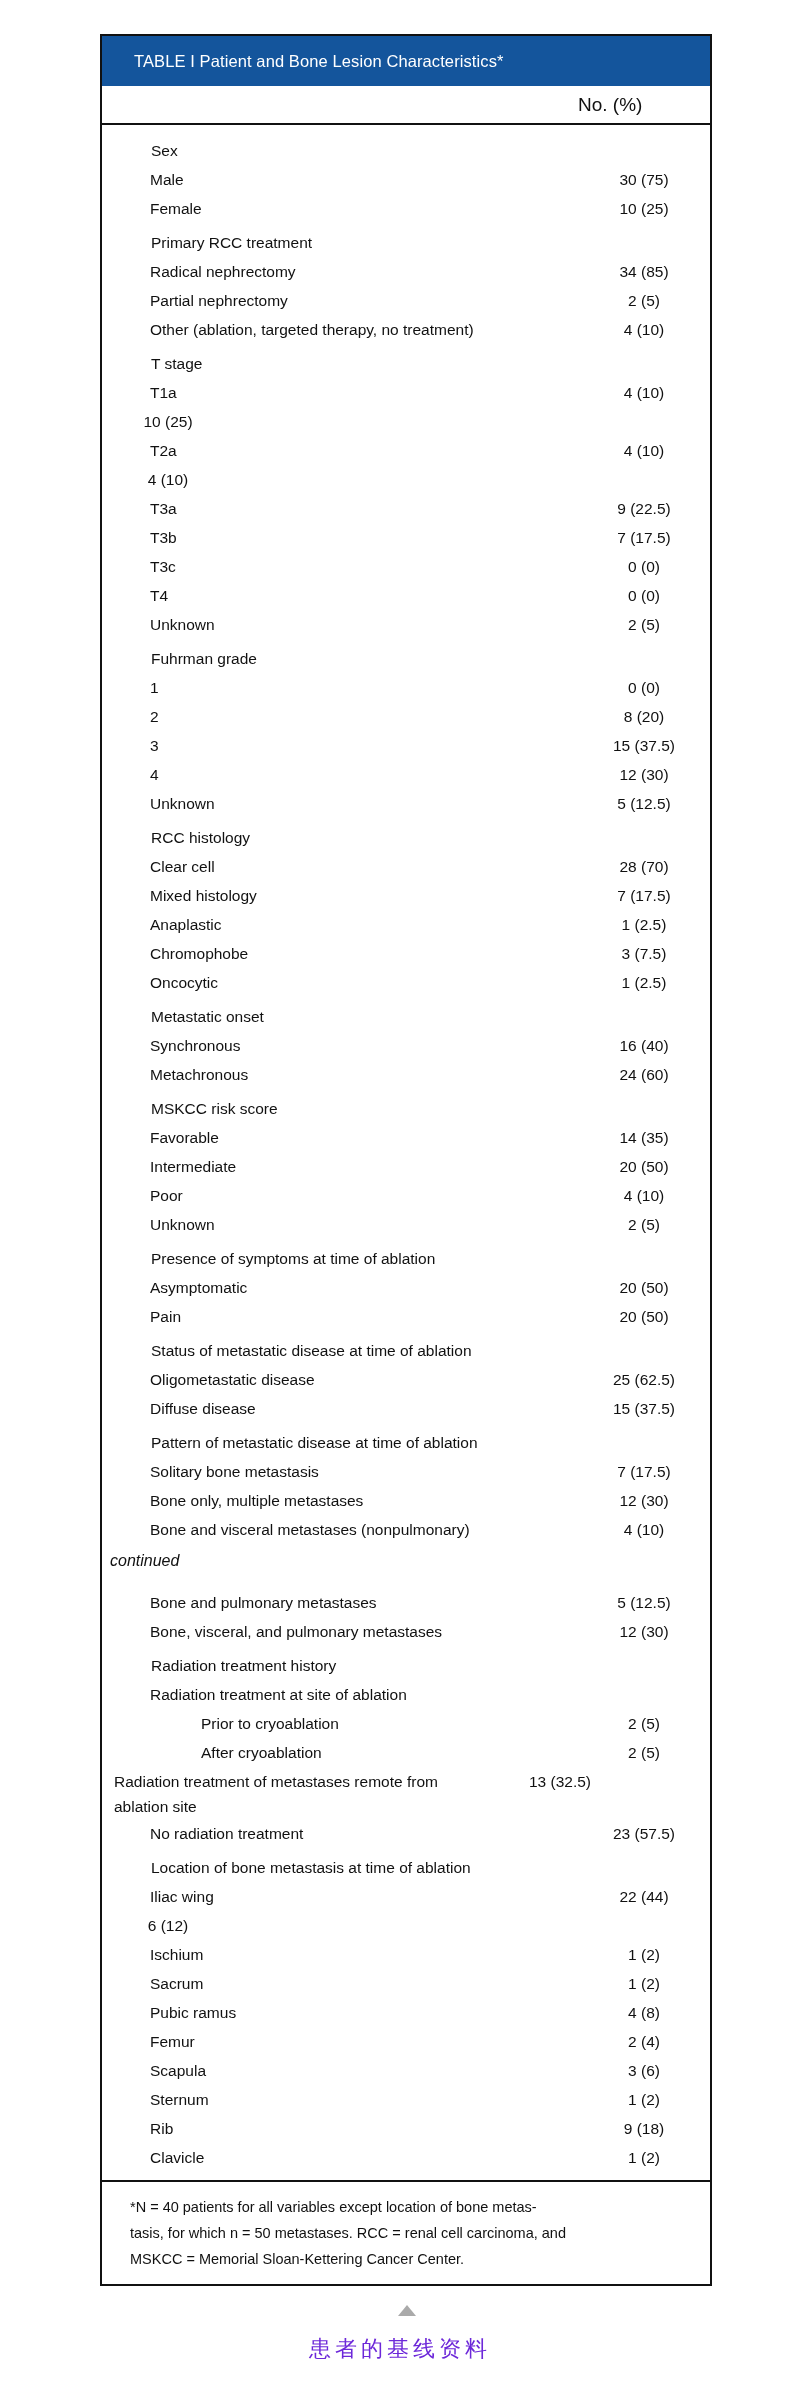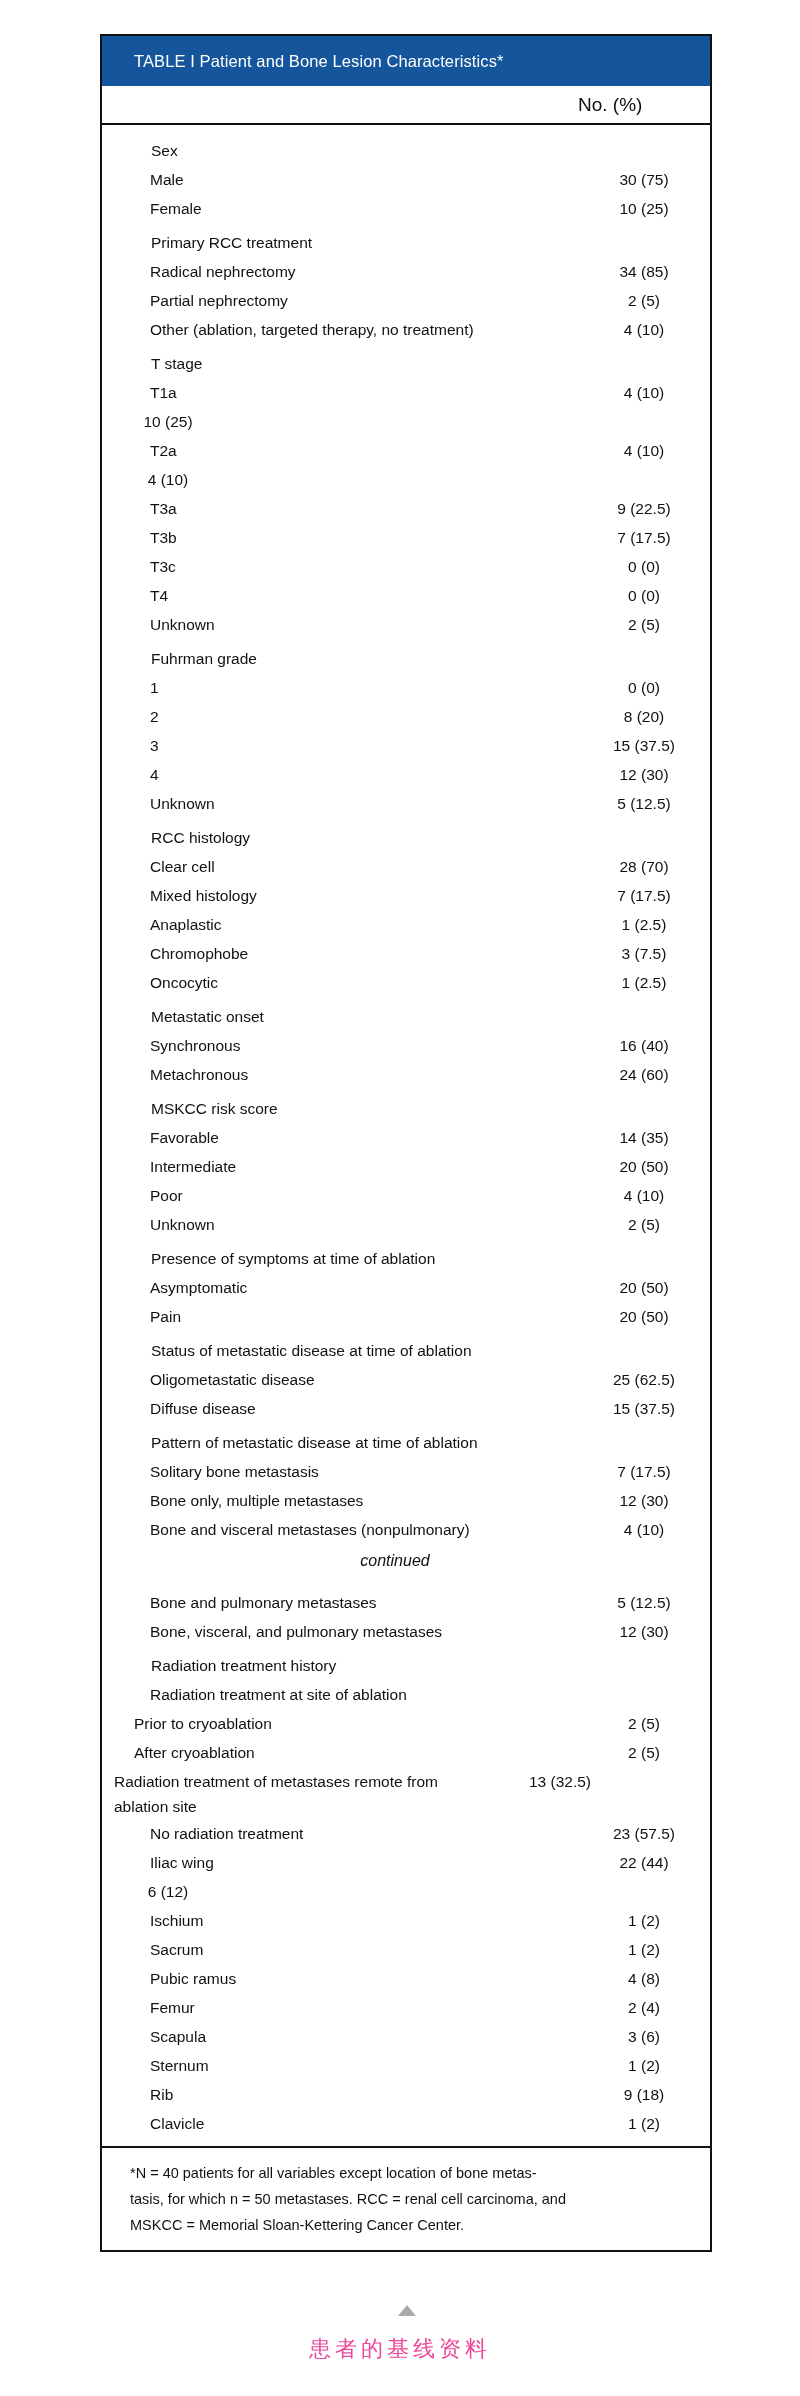--- a/index.html
+++ b/index.html
@@ -19,27 +19,27 @@
   }
   .colhead-row {
     height:37px; border-bottom:2px solid #111;
     display:flex; justify-content:flex-end; align-items:center;
   }
   .colhead { width:132px; text-align:left; font-size:19px; }
   .tbody { padding:11px 0 8px 0; font-size:15.5px; }
   .trow { display:flex; align-items:flex-start; min-height:29px; }
   .trow .lbl { flex:1 1 auto; line-height:29px; padding-left:28px; }
   .ind1 .lbl { padding-left:48px; }
-  .ind2 .lbl { padding-left:32px; }
+  .ind2 .lbl { padding-left:99px; }
   .group { margin-top:5px;margin-left:21px; }
   .group:first-child { margin-top:0; }
   .val { flex:0 0 132px; width:132px; text-align:center; line-height:29px; white-space:nowrap; }
   .wrap .lbl { line-height:25px; padding-top:2px; max-width:380px;padding-left:12px; }
   .continued-row {
-    text-align:center; padding-right:30px; font-style:italic;
+    text-align:left; padding-right:30px; font-style:italic;
     font-size:16px; line-height:29px; margin:2px 0 13px 0;padding-left:8px;
   }
   .footnote {
     border-top:2px solid #111; padding:12px 28px 12px 28px;
     font-size:14.5px; line-height:26px;
   }
   .arrow {
     position:absolute; left:398px; top:2305px; width:0; height:0;
     border-left:9px solid transparent; border-right:9px solid transparent;
     border-bottom:11px solid #aaaaaa;
@@ -259,20 +259,23 @@
         <span class="val">2 (5)</span>
       </div>
       <div class="trow ind1 wrap">
         <span class="lbl">Radiation treatment of metastases remote from ablation site</span>
         <span class="val">13 (32.5)</span>
       </div>
       <div class="trow ind1">
         <span class="lbl">No radiation treatment</span>
         <span class="val">23 (57.5)</span>
       </div>
+      <div class="trow group">
+        <span class="lbl">Location of bone metastasis at time of ablation</span>
+      </div>
       <div class="trow ind1">
         <span class="lbl">Iliac wing</span>
         <span class="val">22 (44)</span>
       </div>
       <div class="trow ind1">
         <span class="val">6 (12)</span>
       </div>
       <div class="trow ind1">
         <span class="lbl">Ischium</span>
         <span class="val">1 (2)</span>
@@ -307,13 +310,13 @@
       </div>
     </div>
   <div class="footnote">
     <div>*N = 40 patients for all variables except location of bone metas-</div>
     <div>tasis, for which n = 50 metastases. RCC = renal cell carcinoma, and</div>
     <div>MSKCC = Memorial Sloan-Kettering Cancer Center.</div>
   </div>
 </div>
 
 <div class="arrow" style="border-bottom-color: rgb(170, 170, 170);"></div>
-<div class="caption" style="color: #ec4899;">患者的基线资料</div>
+<div class="caption" style="color: #6d28d9;">患者的基线资料</div>
 
 </body></html>

